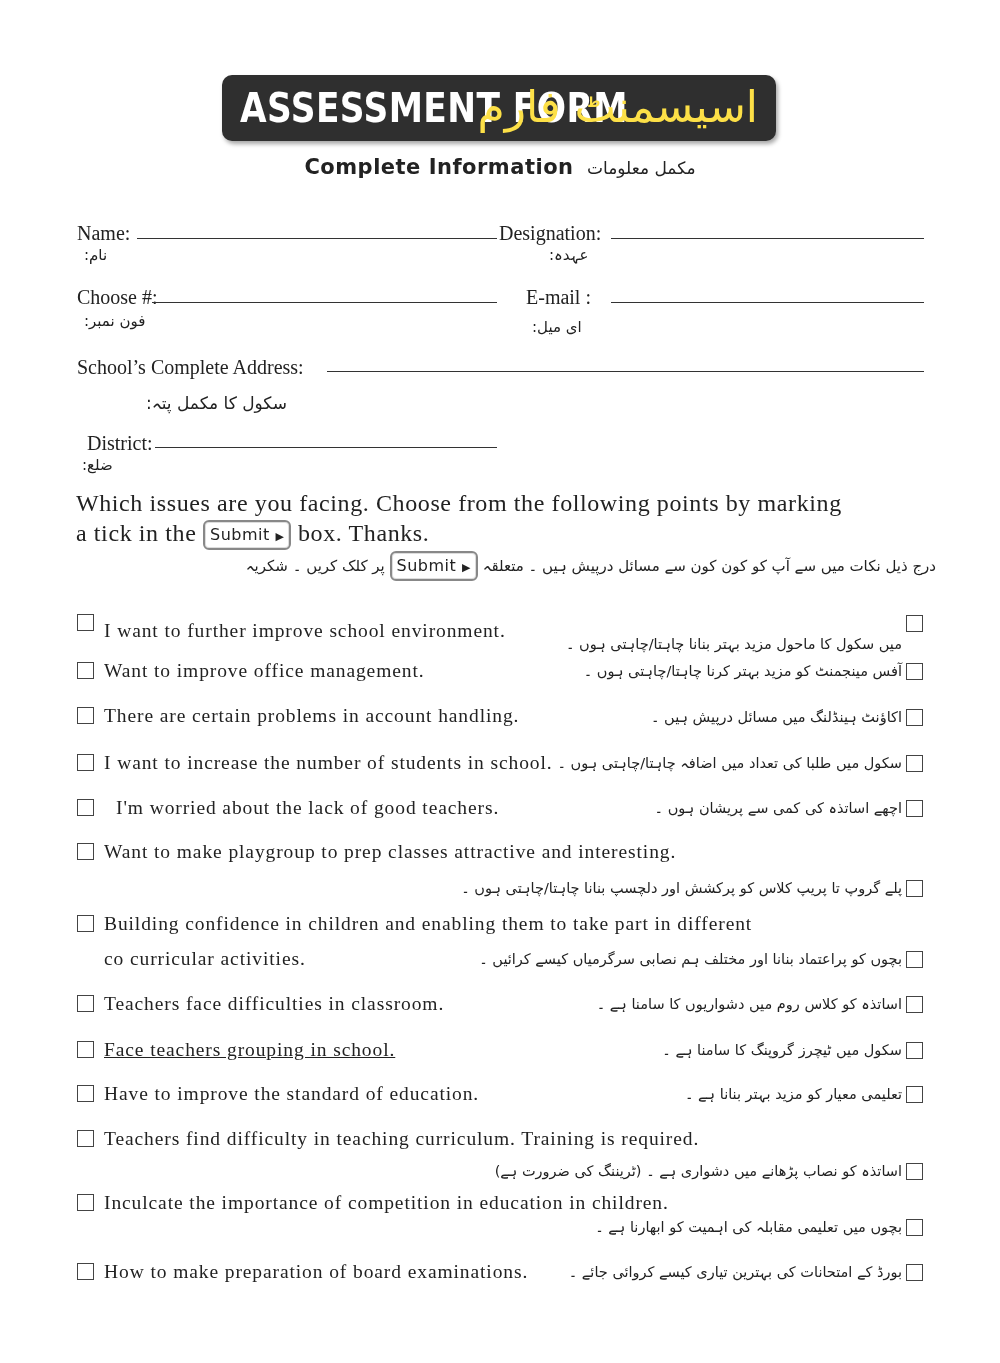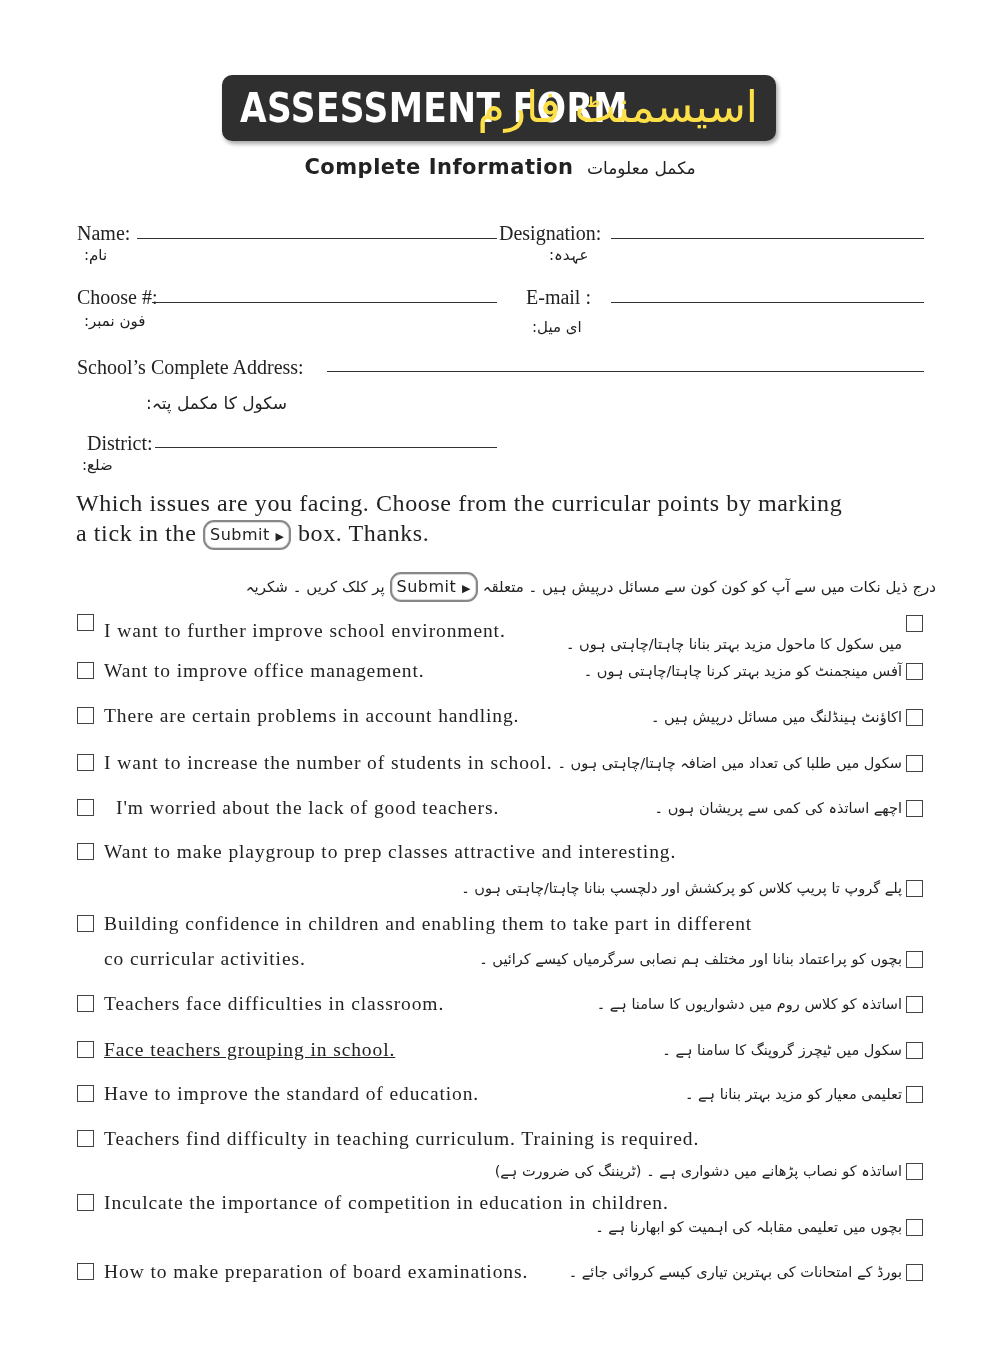--- a/index.html
+++ b/index.html
@@ -12,24 +12,24 @@
                font-size:40px; font-weight:bold; letter-spacing:0.5px; line-height:50px; transform:scaleX(0.86); transform-origin:left center; white-space:nowrap; }
   .banner-ur { position:absolute; right:18px; top:6px; color:#fde047; font-family:"DejaVu Sans", sans-serif;
                font-size:44px; line-height:52px; direction:rtl; white-space:nowrap; }
   .subtitle { left:0; top:154px; width:1000px; text-align:center; font-size:22px; white-space:nowrap; }
   .subtitle-en { font-family:"DejaVu Sans", sans-serif; font-weight:bold; font-size:21px; letter-spacing:0.5px; color:#222; }
   .subtitle-ur { font-family:"DejaVu Sans", sans-serif; font-size:17px; direction:rtl; margin-left:8px; color:#222; }
   .field-label { font-size:20px; line-height:22px; white-space:nowrap; color:#222; }
   .ur-label { font-family:"DejaVu Sans", sans-serif; font-size:15px; direction:rtl; white-space:nowrap; color:#222; }
   .line { height:0; border-top:1.5px solid #333; }
   .instr { left:76px; top:488px; width:860px; font-size:24px; line-height:30px; letter-spacing:0.6px; color:#222; }
-  .submit-btn { display:inline-block; border:2px solid #888; border-radius:11px; padding:0 5px; height:26px; line-height:26px;
+  .submit-btn { display:inline-block; border:2px solid #888; border-radius:6px; padding:0 5px; height:26px; line-height:26px;
                 font-family:"DejaVu Sans", sans-serif; font-size:16px; letter-spacing:0.5px; vertical-align:middle;
                 background:#fff; color:#222; cursor:pointer; box-shadow: inset 0 0 0 1px #ddd; }
-  .instr-ur { right:64px; top:572px; font-family:"DejaVu Sans", sans-serif; font-size:15px; direction:rtl; white-space:nowrap; color:#222; }
+  .instr-ur { right:64px; top:551px; font-family:"DejaVu Sans", sans-serif; font-size:15px; direction:rtl; white-space:nowrap; color:#222; }
   .cb { width:17px; height:17px; border:1.5px solid #444; background:#fff; box-sizing:border-box; cursor:pointer; }
   .item-en { font-size:19.5px; letter-spacing:0.9px; white-space:nowrap; color:#222; line-height:22px; }
   .item-ur { font-family:"DejaVu Sans", sans-serif; font-size:14.5px; direction:rtl; white-space:nowrap; color:#222; line-height:22px; text-align:right; }
 </style>
 </head>
 <body>
 
 <div class="abs banner">
   <span class="banner-en">ASSESSMENT FORM</span>
   <span class="banner-ur">اسیسمنٹ فارم</span>
@@ -58,21 +58,21 @@
 
 <div class="abs field-label" style="left:77px;top:356px;">School’s Complete Address:</div>
 <div class="abs line" style="left:327px;top:371px;width:597px;"></div>
 <div class="abs ur-label" style="left:146px;top:393px;font-size:17px;">سکول کا مکمل پتہ:</div>
 
 <div class="abs field-label" style="left:68px;top:432px;margin-left:19px;">District:</div>
 <div class="abs line" style="left:155px;top:447px;width:342px;"></div>
 <div class="abs ur-label" style="left:82px;top:456px;">ضلع:</div>
 
 <div class="abs instr">
-  <div style="white-space:nowrap;">Which issues are you facing. Choose from the curricular points by marking</div>
+  <div style="white-space:nowrap;">Which issues are you facing. Choose from the following points by marking</div>
   <div style="white-space:nowrap;">
     <span>a tick in the</span>
     <span class="submit-btn"><span>Submit</span> <span style="font-size:11px;">▶</span></span>
     <span>box. Thanks.</span>
   </div>
 </div>
 
 <div class="abs instr-ur">
   <span>درج ذیل نکات میں سے آپ کو کون کون سے مسائل درپیش ہیں ۔ متعلقہ</span>
   <span class="submit-btn" style="direction:ltr;"><span>Submit</span> <span style="font-size:11px;">▶</span></span>

